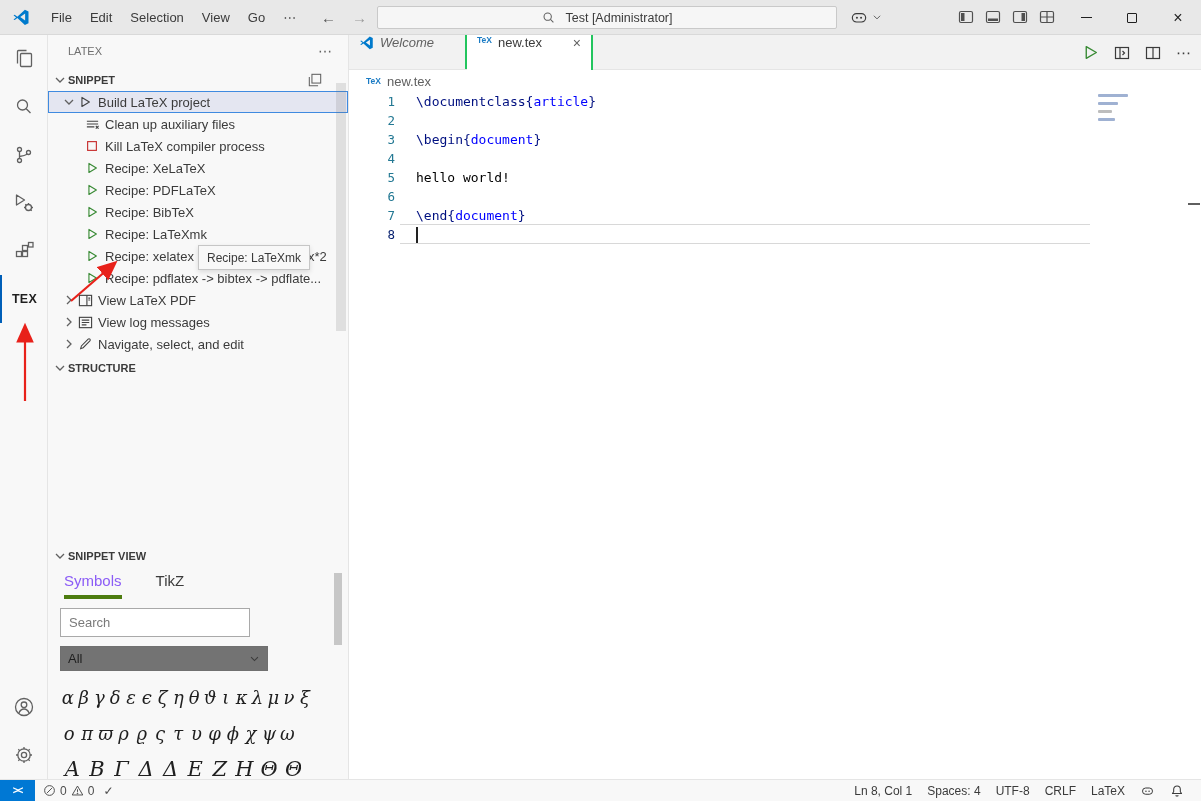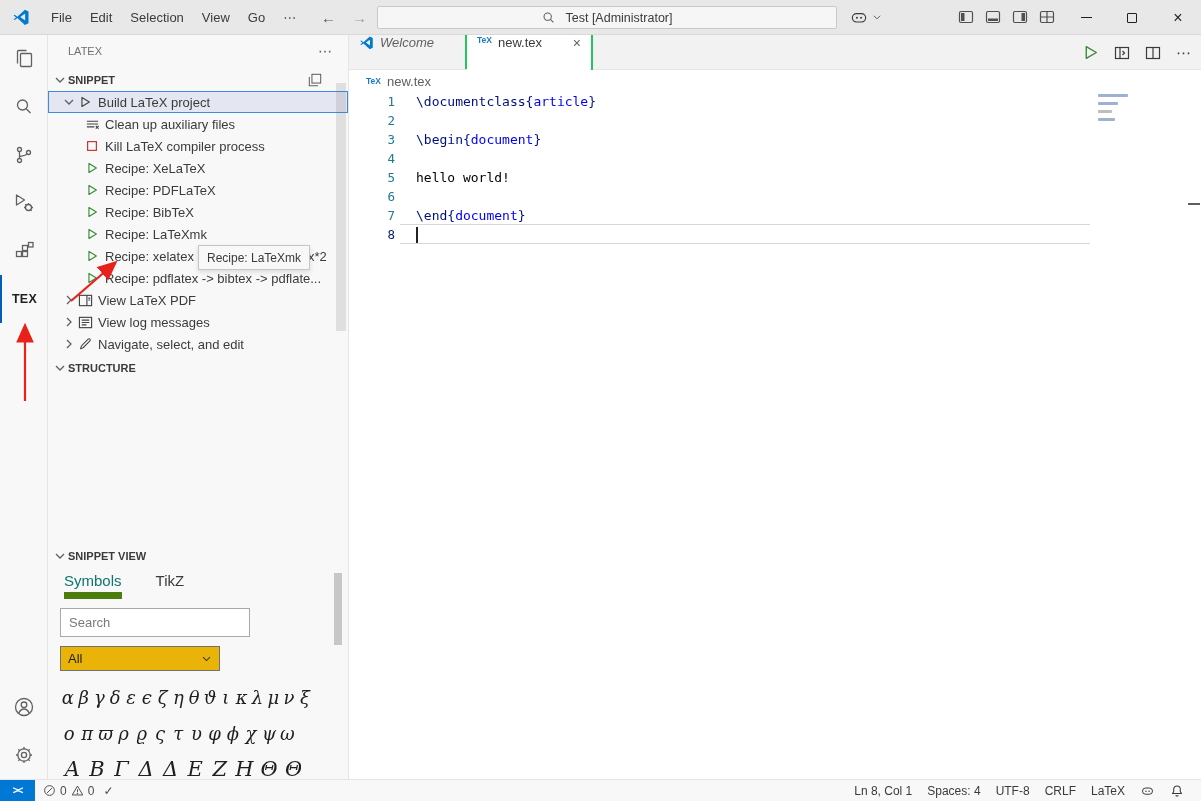--- a/index.html
+++ b/index.html
@@ -45,24 +45,24 @@
 .tlabel{overflow:hidden;text-overflow:ellipsis}
 .trow.selected{background:#e4e6f1;outline:1px solid #3f8ae0;outline-offset:-1px}
 .suffix{position:absolute;left:260px}
 .tooltip{position:absolute;left:150px;top:210px;height:25px;display:flex;align-items:center;padding:0 8px;background:#f8f8f8;border:1px solid #c6c6c6;font-size:12px;color:#3b3b3b;z-index:30;box-shadow:0 2px 5px rgba(0,0,0,.12)}
 .thumb{position:absolute;background:rgba(110,110,110,.18)}
 .thumb.t1{right:2px;top:48px;width:10px;height:248px}
 .thumb.t2{right:6px;top:538px;width:8px;height:72px;background:rgba(110,110,110,.35)}
 
 .snippet{position:absolute;top:508px;left:0;right:0;bottom:0}
 .snip-tabs{display:flex;gap:34px;padding-left:16px;margin-top:5px;font-size:15px;color:#3b3b3b;height:29px}
-.snip-tab.active{color:#0f766e;border-bottom:7px solid #4d7c0f;padding-bottom:6px;height:27px}
+.snip-tab.active{color:#8b5cf6;border-bottom:4px solid #4d7c0f;padding-bottom:6px;height:27px}
 .snip-search{display:block;margin:7px 0 0 12px;width:190px;height:29px;border:1px solid #a9a9a9;background:#fff;font-size:13px;padding:0 8px;font-family:inherit;color:#1d4ed8}
 .snip-search::placeholder{color:#7a7a7a}
-.snip-select{margin:9px 0 0 12px;width:160px;height:25px;border:1px solid #707070;background:#eab308;display:flex;align-items:center;justify-content:space-between;padding:0 7px;font-size:13px;color:#1f1f1f}
+.snip-select{margin:9px 0 0 12px;width:208px;height:25px;border:1px solid #707070;background:#737373;display:flex;align-items:center;justify-content:space-between;padding:0 7px;font-size:13px;color:#1f1f1f}
 .symrows{margin-top:8px;padding-left:12px}
 .symrow{display:flex;height:36px;align-items:center}
 .symrow .sym{font-family:"DejaVu Serif",serif;font-style:italic;color:#1f1f1f;text-align:center}
 .symrow.r1 .sym{width:15.8px;font-size:18px}
 .symrow.r2 .sym{width:18.2px;font-size:18px}
 .symrow.caps .sym{width:24.6px;font-size:21px}
 
 .editor{position:absolute;top:35px;left:349px;right:0;height:744px;background:#fff}
 .tabbar{height:35px;background:#f2f2f2;border-bottom:1px solid #e5e5e5;display:flex;position:relative}
 .tab{display:flex;align-items:flex-start;gap:6px;padding:0 10px;font-size:13px;border-right:2px solid #22c55e;color:#616161}

